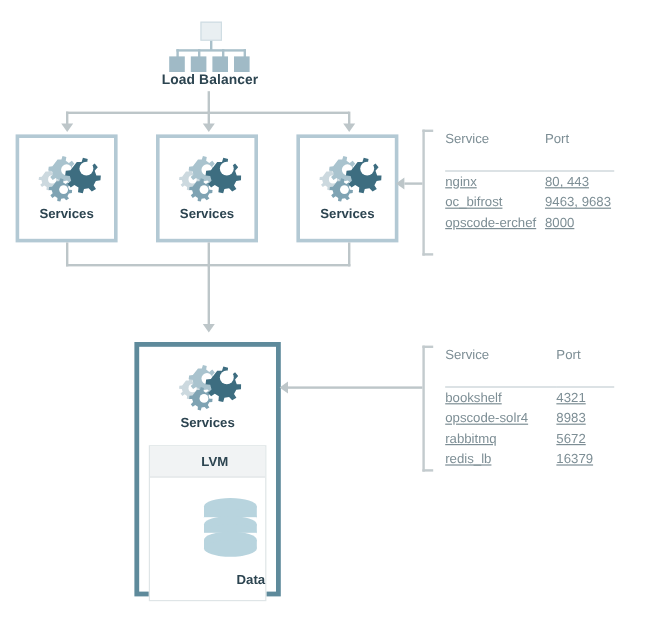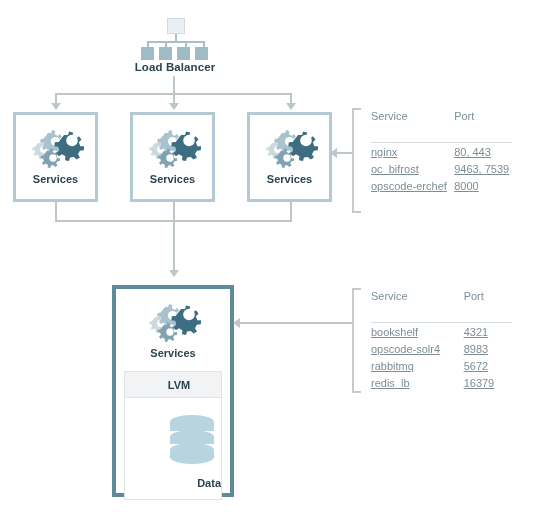--- a/index.html
+++ b/index.html
@@ -364,21 +364,21 @@
         <th class="col-port">Port</th>
       </tr>
     </thead>
     <tbody>
       <tr>
         <td>nginx</td>
         <td>80, 443</td>
       </tr>
       <tr>
         <td>oc_bifrost</td>
-        <td>9463, 7539</td>
+        <td>9463, 9683</td>
       </tr>
       <tr>
         <td>opscode-erchef</td>
         <td>8000</td>
       </tr>
     </tbody>
   </table>
 
   <div class="bracket" style="left:352px; top:288px; height:105px;"></div>
   <div class="hline" style="left:240px; top:322px; width:112px;"></div>

